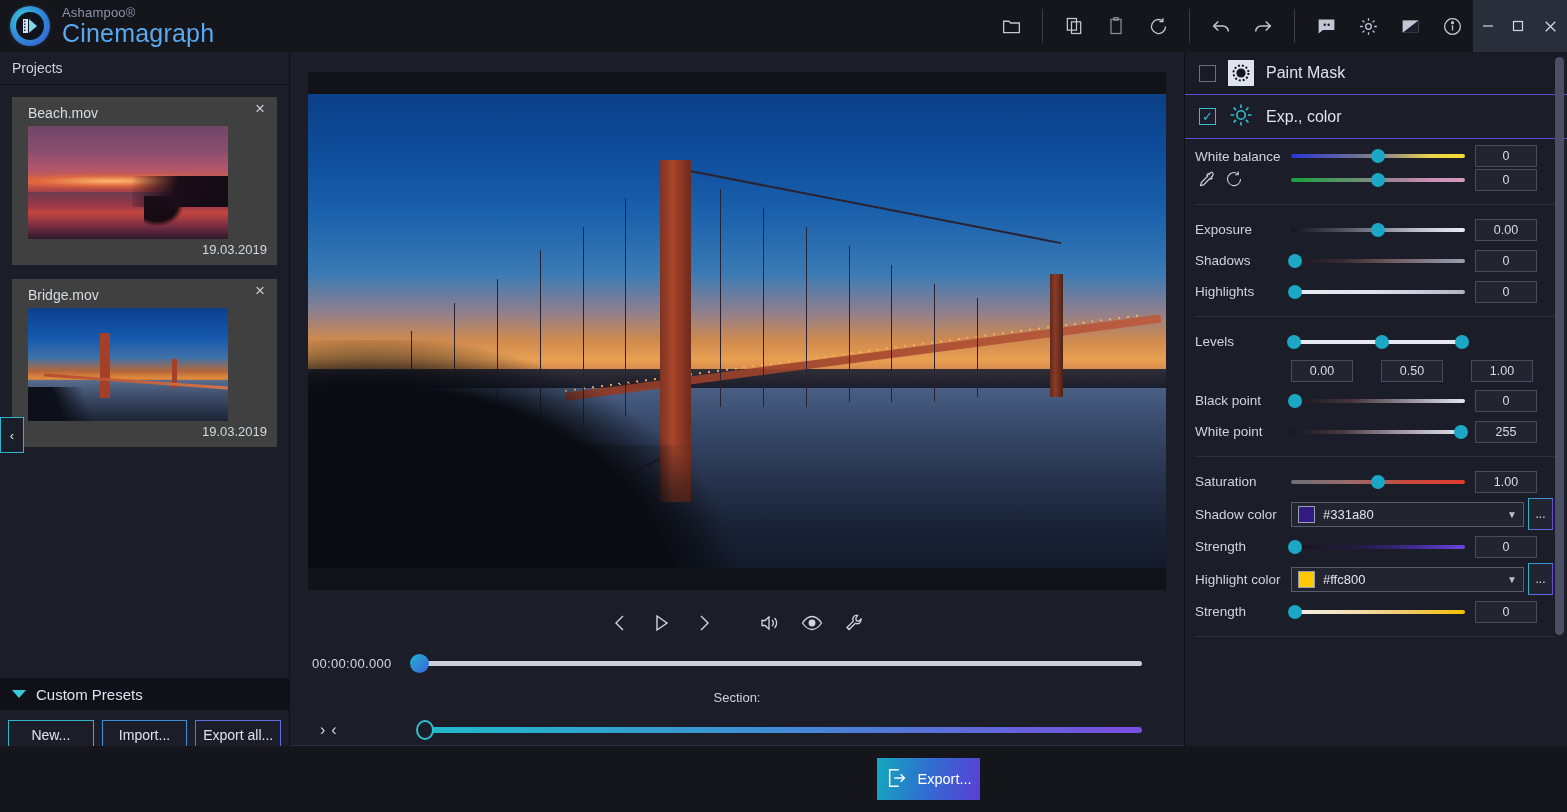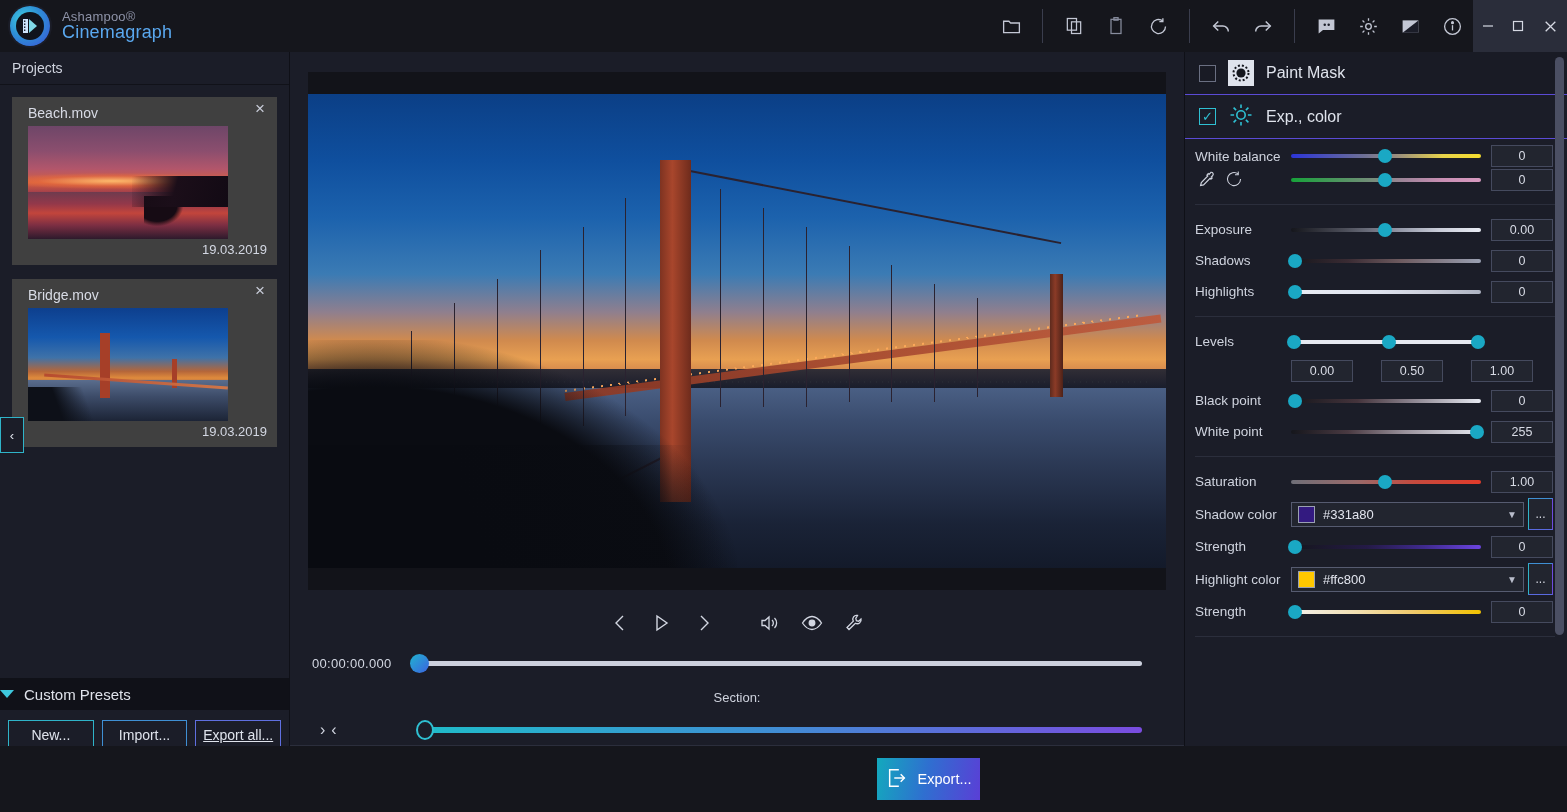--- a/index.html
+++ b/index.html
@@ -20,21 +20,21 @@
   .brand { display: flex; align-items: center; padding-left: 10px; }
   .logo { width: 40px; height: 40px; border-radius: 50%;
     background: radial-gradient(circle at 35% 35%, #3fd2e0 0%, #2e8fd6 45%, #3b4fd8 100%);
     display: flex; align-items: center; justify-content: center;
     box-shadow: 0 0 0 2px #1b1d28;
   }
   .logo-inner { width: 28px; height: 28px; border-radius: 50%; background: #10131c;
     display:flex; align-items:center; justify-content:center; }
   .brand-text { margin-left: 12px; line-height: 1.05; }
   .brand-sup { font-size: 13px; color: #8e93a8; letter-spacing: .2px; }
-  .brand-main { font-size: 18px; color: #5aa8ef; letter-spacing: .2px; text-align: right; }
+  .brand-main { font-size: 25px; color: #5aa8ef; letter-spacing: .2px; text-align: right; }
 
   .tb-icons { margin-left: auto; display: flex; align-items: center; height: 52px; }
   .tb-btn {
     width: 42px; height: 52px; display: flex; align-items: center; justify-content: center;
     color: #c3c7d4; cursor: default;
   }
   .tb-btn svg { display:block; }
   .tb-sep { width: 1px; height: 34px; background: #3a3d4d; margin: 0 10px; }
   .win-group { display: flex; height: 52px; background: #2a2d3a; }
   .win-btn { width: 30px; height: 52px; display: flex; align-items: center; justify-content: center; color: #d6d9e3; }
@@ -95,33 +95,33 @@
     position: absolute; left: 0; top: 365px; width: 24px; height: 36px;
     border: 1px solid #2fb4c9; background: #1b1d28; color: #dfe3ec;
     display: flex; align-items: center; justify-content: center; font-size: 13px;
   }
 
   .presets {
     position: absolute; left: 0; bottom: 62px; width: 289px;
   }
   .presets-head {
     height: 32px; background: #101118; display: flex; align-items: center; gap: 10px;
-    font-size: 15px; color: #dfe2ea;
+    padding-left: 12px; font-size: 15px; color: #dfe2ea;
   }
   .tri { width:0;height:0; border-left:7px solid transparent; border-right:7px solid transparent;
     border-top: 8px solid #3ec8dd; }
   .presets-btns { display: flex; gap: 8px; padding: 10px 8px 0 8px; }
   .pbtn {
     flex: 1; height: 30px; border: 1px solid #3b9fcf; background: #1b1d28;
     color: #dfe3ec; font-size: 14px; display:flex; align-items:center; justify-content:center;
     font-family: "Liberation Sans", sans-serif;
   }
   .pbtn.p1 { border-color: #2fb4c9; }
   .pbtn.p2 { border-color: #3f8fd4; }
-  .pbtn.p3 { border-color: #5f6fe0; text-decoration: underline; }
+  .pbtn.p3 { border-color: #5f6fe0; }
 
   
   .center {
     position: absolute; left: 290px; top: 52px; width: 894px; height: 694px;
     background: #1b1d28;
   }
   .preview-wrap {
     position: absolute; left: 18px; top: 20px; width: 858px; height: 518px;
     background: #121319;
   }
@@ -191,21 +191,21 @@
   .fx-head.b2 { background: #1b1d28; border-bottom: 1px solid #5b4bd6; height: 44px; }
   .chk { width: 17px; height: 17px; border: 1px solid #6a6f82; display:flex; align-items:center;
     justify-content:center; font-size: 13px; color: #2fc0d2; }
   .chk.on { border-color: #2fc0d2; }
   .fx-label { font-size: 16px; color: #dfe3ec; }
   .mask-ico { width: 26px; height: 26px; background: #dfe3ec; display:flex; align-items:center; justify-content:center; }
 
   .ctrls { position: relative; padding: 0; }
   .sec-div { height: 1px; background: #2b2e3c; margin: 9px 12px 9px 10px; }
 
-  .row { display: flex; align-items: center; height: 31px; padding: 0 14px 0 10px; }
+  .row { display: flex; align-items: center; height: 31px; padding: 0 30px 0 10px; }
   .row-label { width: 96px; font-size: 13.5px; color: #cfd3de; }
   .track { position: relative; flex: 1; height: 4px; border-radius: 2px; background: #9aa0b2; margin-right: 10px; }
   .track.wb1 { background: linear-gradient(90deg, #2c35d8 0%, #6d6f96 38%, #9a8f7e 56%, #e8d34a 80%, #f5dd2e 100%); }
   .track.wb2 { background: linear-gradient(90deg, #17a23a 0%, #6a8f72 38%, #a0849a 60%, #c98fb4 80%, #d79ac0 100%); }
   .track.expo { background: linear-gradient(90deg, #15161c 0%, #4b4d58 28%, #8e92a2 55%, #c9ccd8 78%, #e9ecf4 100%); }
   .track.shad { background: linear-gradient(90deg, #15161c 0%, #3a2b33 30%, #6e5b60 58%, #9aa0b2 100%); }
   .track.high { background: linear-gradient(90deg, #e9ecf4 0%, #dfe3ee 45%, #c9ccd8 75%, #aeb3c2 100%); }
   .track.black { background: linear-gradient(90deg, #15161c 0%, #45343c 35%, #8e8792 65%, #e6e9f1 100%); }
   .track.white { background: linear-gradient(90deg, #15161c 0%, #4a3a42 30%, #9a929c 60%, #e6e9f1 100%); }
   .track.sat { background: linear-gradient(90deg, #6f6f78 0%, #9a6a6a 35%, #c54a3e 65%, #e23b2a 100%); }

